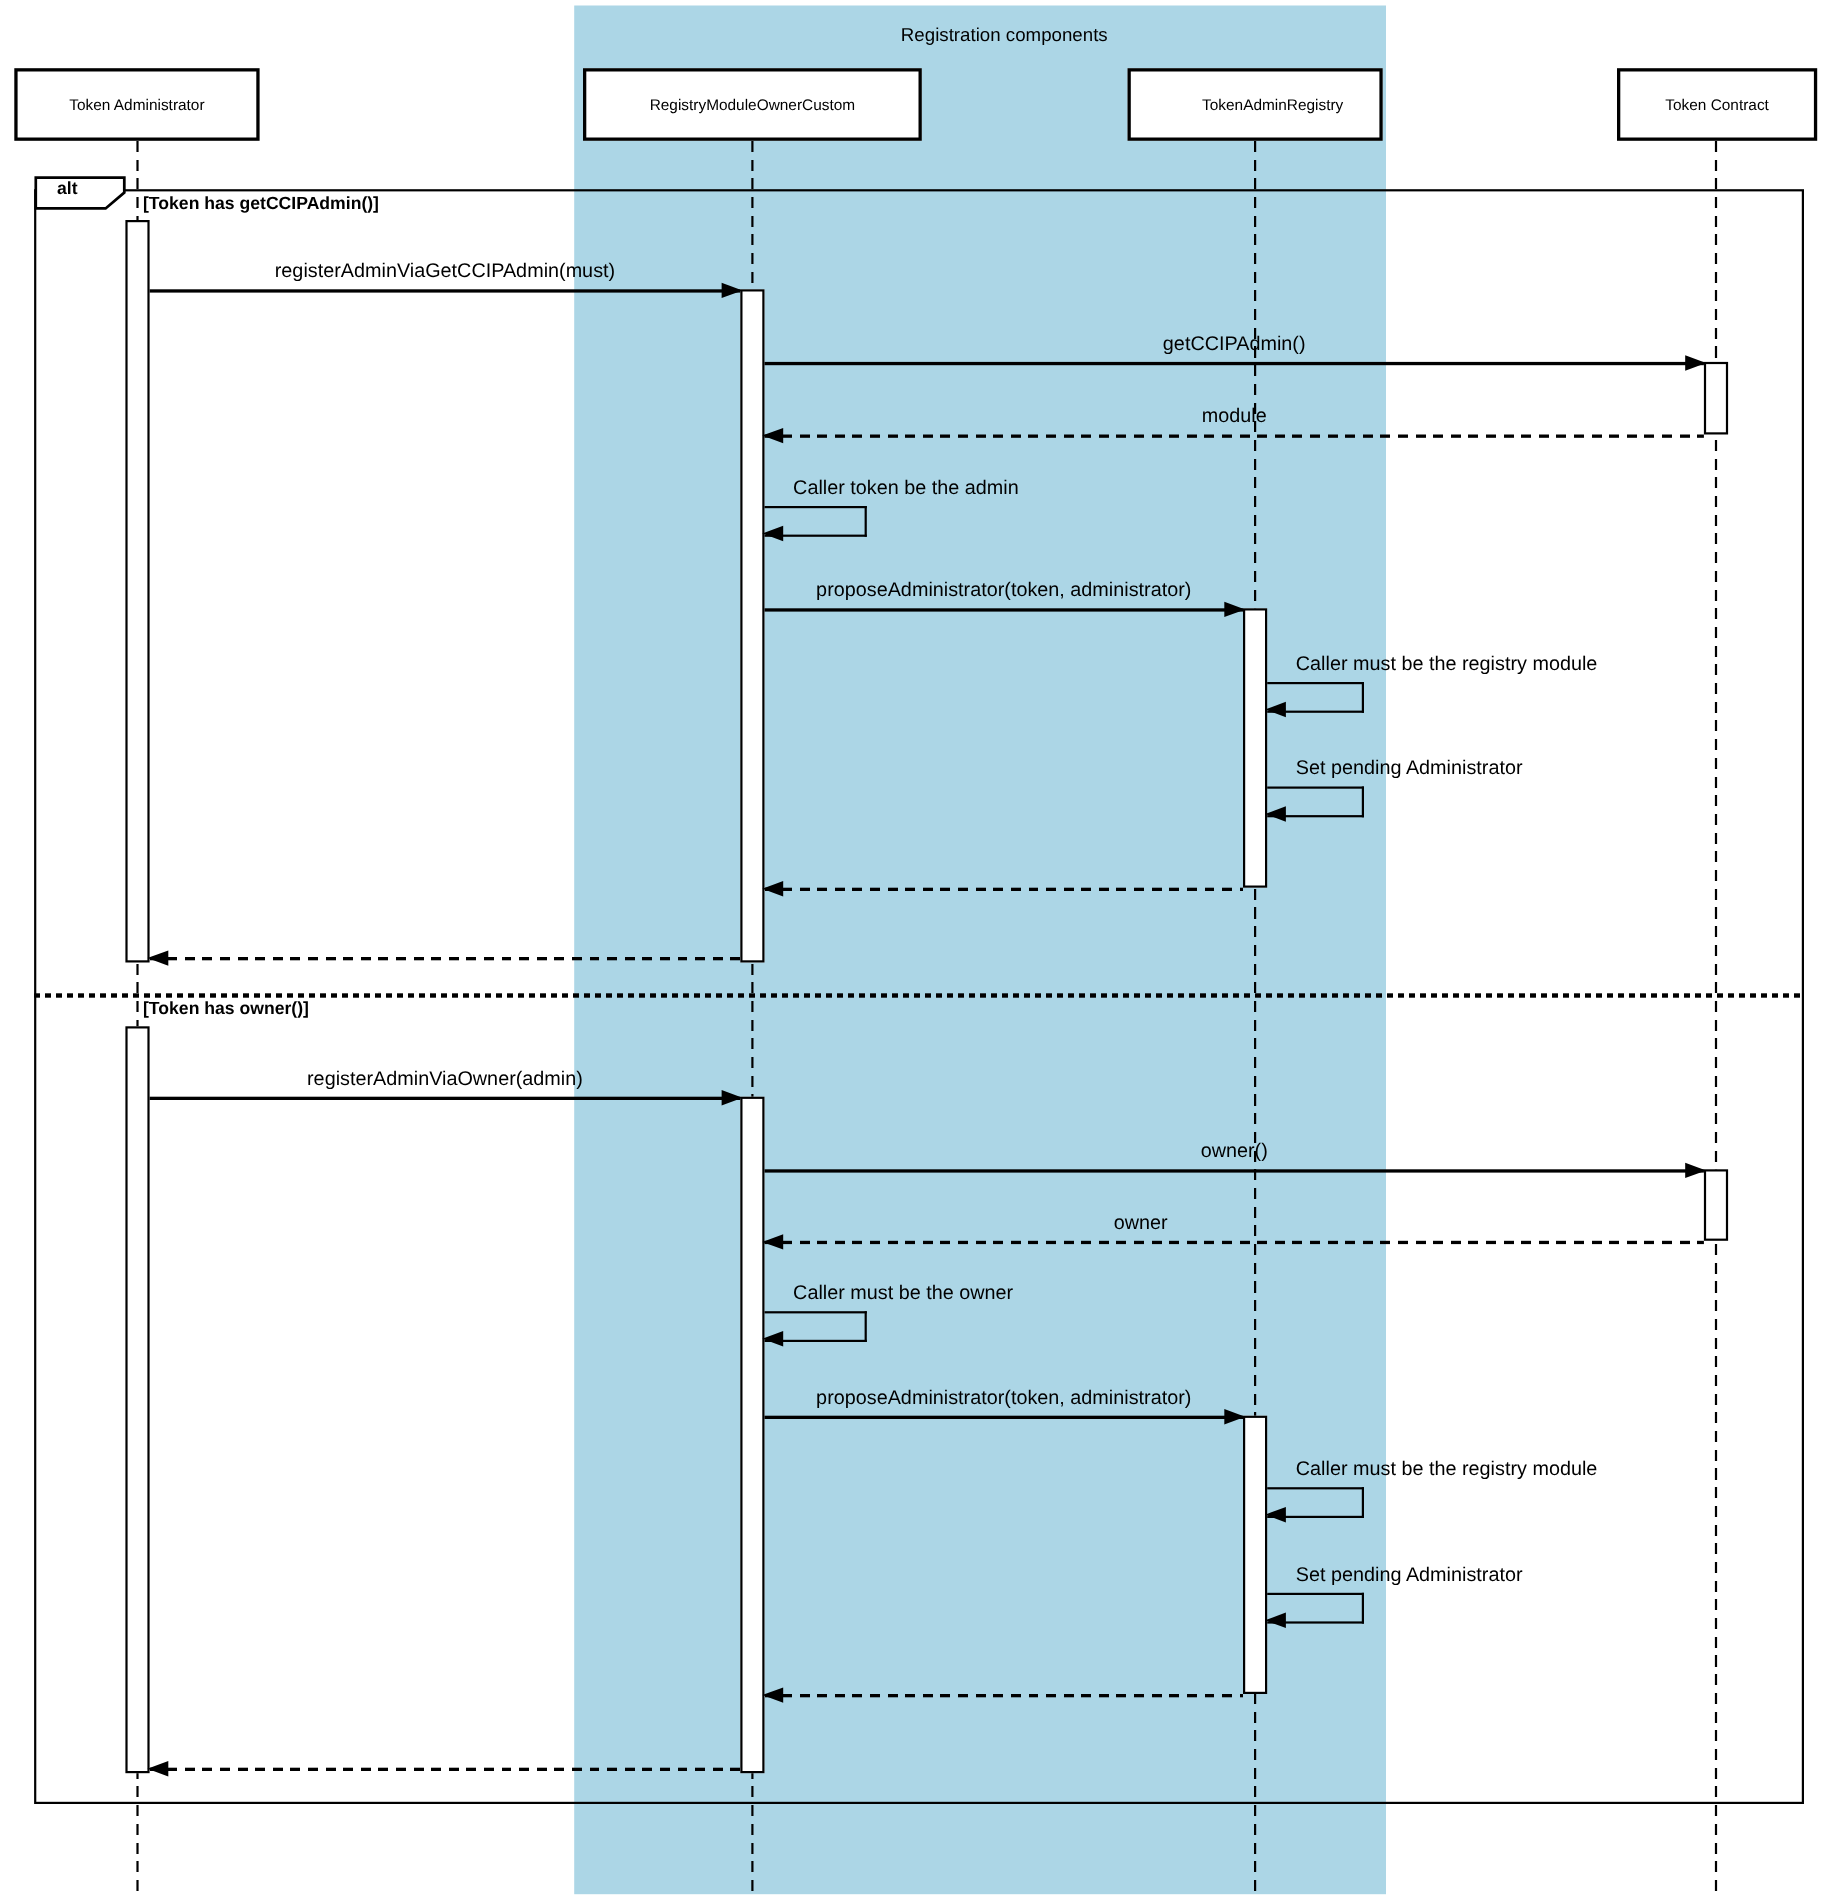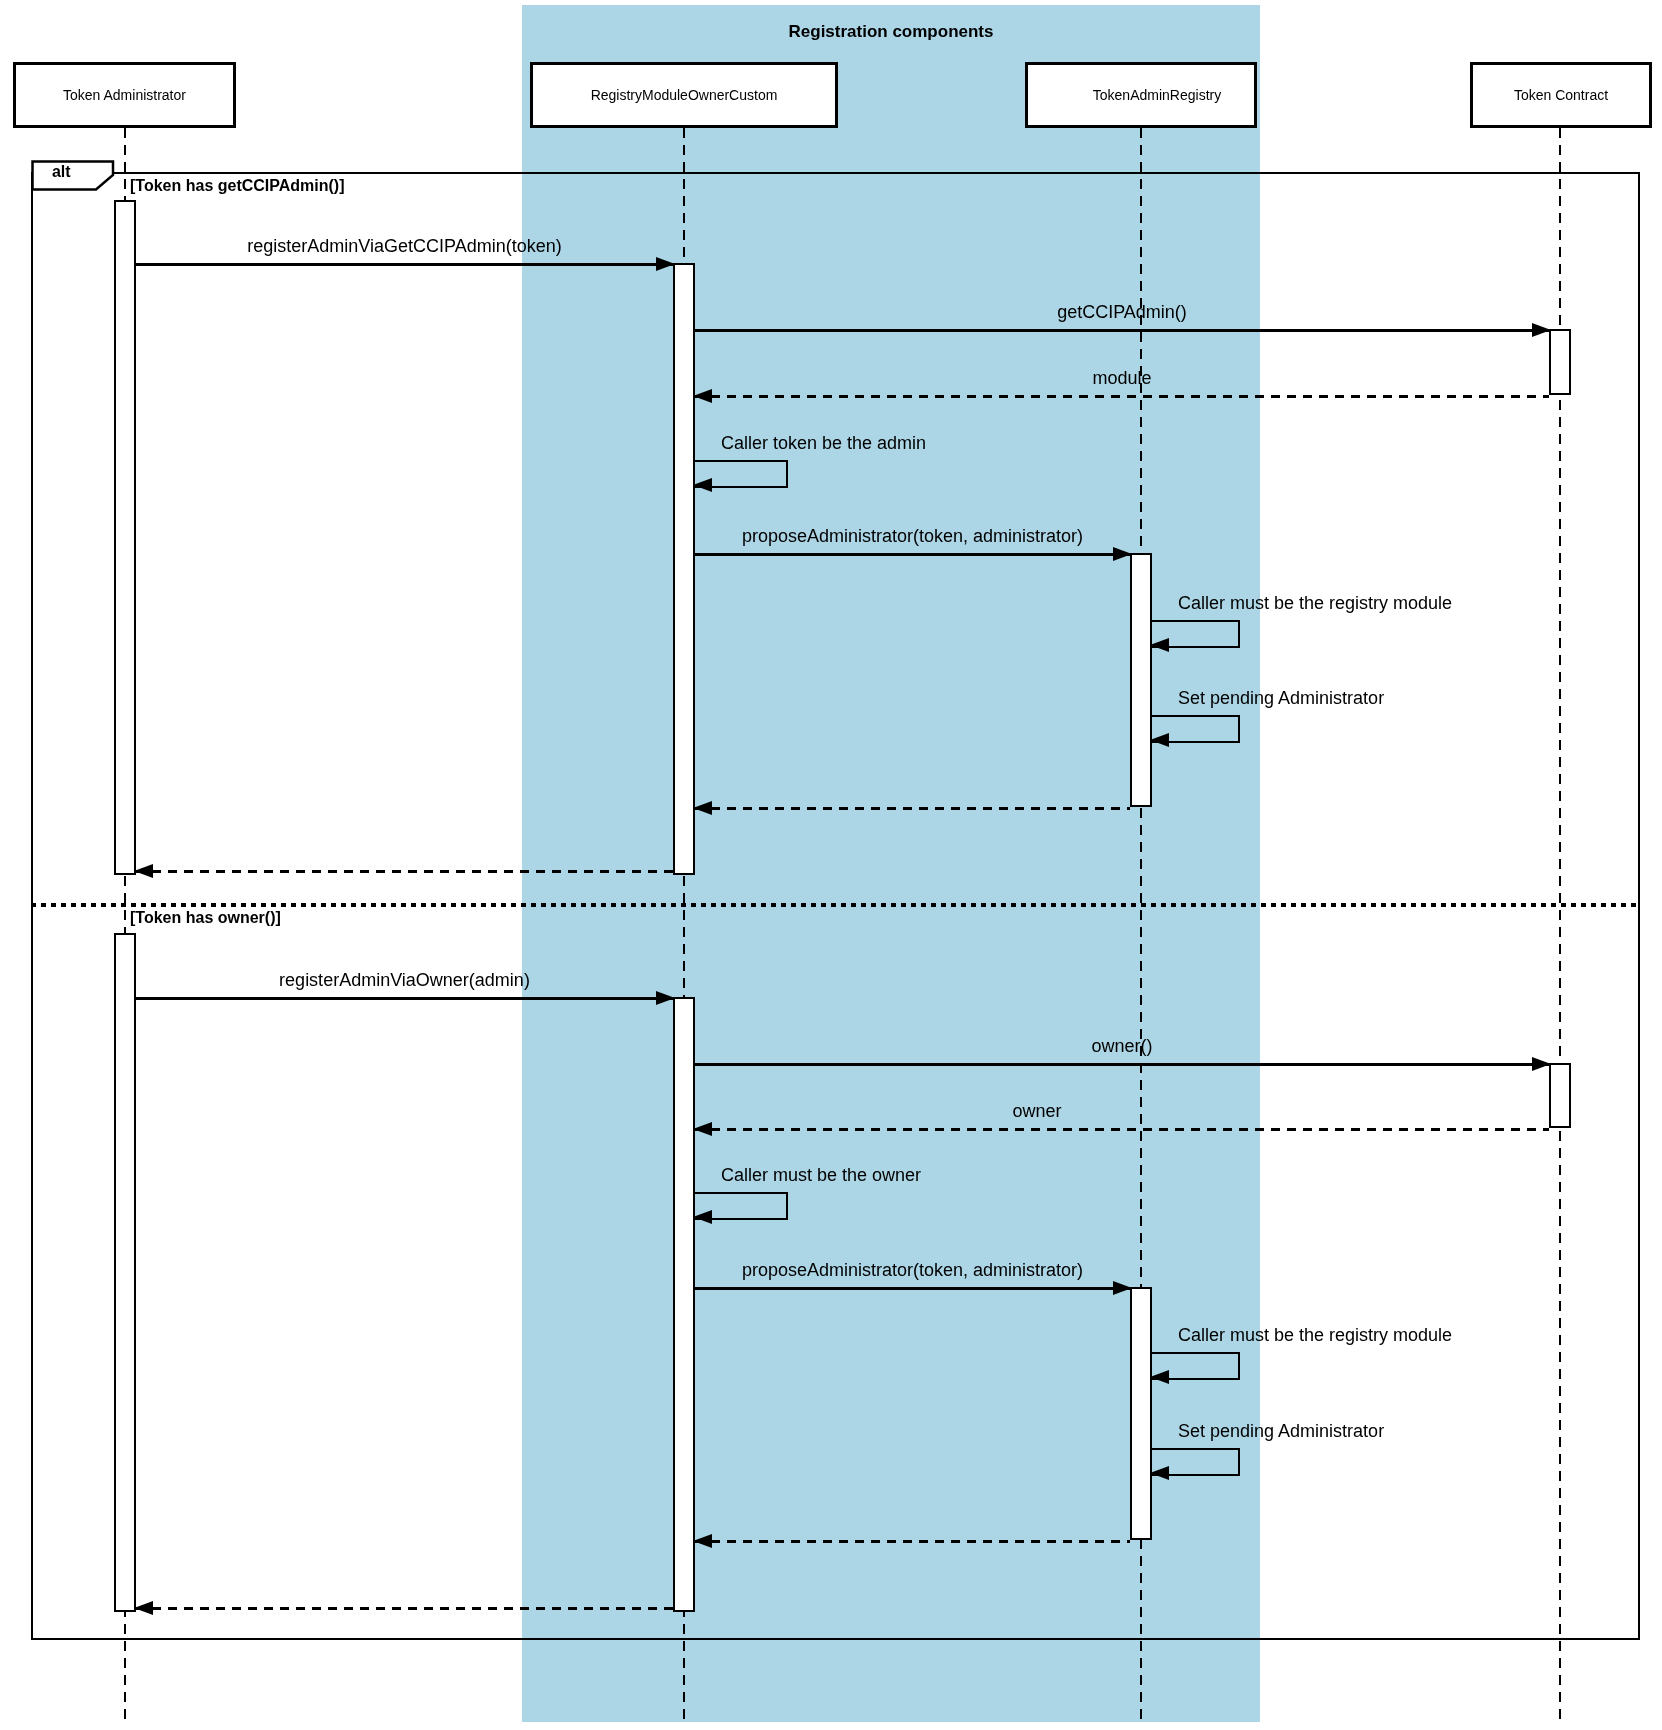--- a/index.html
+++ b/index.html
@@ -2,21 +2,21 @@
 <html><head>
 <meta charset="utf-8">
 <style>
   html,body{margin:0;padding:0;background:#ffffff;}
   .stage{
     position:relative;width:1662px;height:1730px;background:#ffffff;overflow:hidden;
     font-family:"Liberation Sans","DejaVu Sans",sans-serif;color:#000;
   }
   .group-bg{position:absolute;z-index:0;}
   .group-title{position:absolute;top:17px;left:0;width:100%;text-align:center;
-    font-size:17px;font-weight:bold;z-index:2;}
+    font-size:17px;font-weight:normal;z-index:2;padding-left:22px;}
   .lifeline{position:absolute;width:2px;z-index:1;
     background:repeating-linear-gradient(180deg,#000 0 10px,transparent 10px 17px);}
   .alt-frame{position:absolute;border:2.5px solid #000;z-index:2;box-sizing:border-box;}
   .alt-tab{position:absolute;width:84px;height:31px;z-index:3;}
   .alt-tab-label{position:absolute;left:0;top:3px;width:72%;text-align:center;
     font-size:16px;font-weight:bold;}
   .condition{position:absolute;font-size:16px;font-weight:bold;z-index:3;white-space:nowrap;}
   .divider{position:absolute;height:3.5px;z-index:3;
     background:repeating-linear-gradient(90deg,#000 0 5px,transparent 5px 10px);}
   .activation{position:absolute;width:22px;background:#fff;border:2.5px solid #000;
@@ -74,21 +74,21 @@
       <div class="activation" style="left: 673px; top: 997px; height: 615px;"></div>
       <div class="activation" style="left: 1130px; top: 553px; height: 254px;"></div>
       <div class="activation" style="left: 1130px; top: 1287px; height: 253px;"></div>
       <div class="activation" style="left: 1549px; top: 329px; height: 66px;"></div>
       <div class="activation" style="left: 1549px; top: 1063px; height: 65px;"></div>
     </div>
   <div id="messages">
       <div class="msg msg-line-solid" style="left: 136px; top: 263px; width: 537px;">
         <span class="head head-right"></span>
       </div>
-      <div class="msg-label centered" style="left: 136px; top: 236px; width: 537px;">registerAdminViaGetCCIPAdmin(token)</div>
+      <div class="msg-label centered" style="left: 136px; top: 236px; width: 537px;">registerAdminViaGetCCIPAdmin(must)</div>
       <div class="msg msg-line-solid" style="left: 695px; top: 329px; width: 854px;">
         <span class="head head-right"></span>
       </div>
       <div class="msg-label centered" style="left: 695px; top: 302px; width: 854px;">getCCIPAdmin()</div>
       <div class="msg msg-line-dashed" style="left: 695px; top: 395px; width: 854px;">
         <span class="head head-left"></span>
       </div>
       <div class="msg-label centered" style="left: 695px; top: 368px; width: 854px;">module</div>
       <div class="self-loop" style="left: 695px; top: 460px; width: 93px; height: 28px;">
         <span class="head"></span>

